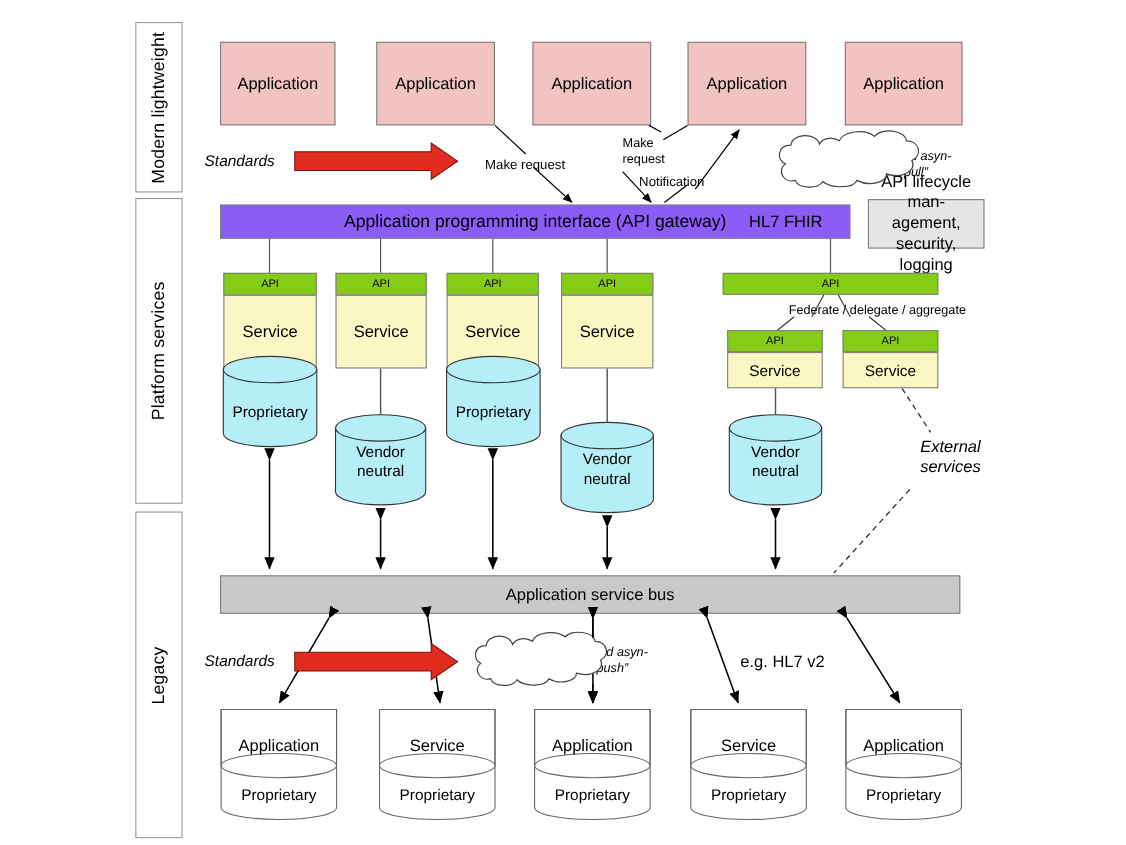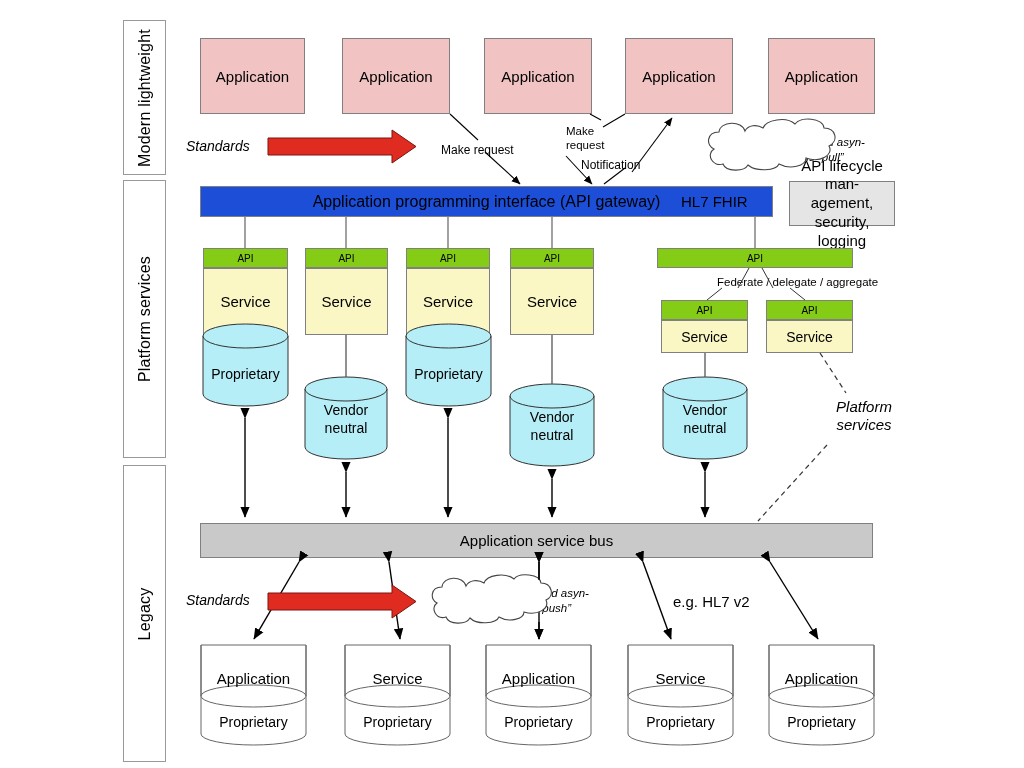--- a/index.html
+++ b/index.html
@@ -8,21 +8,21 @@
   #stage{position:absolute;left:0;top:0;width:1024px;height:768px;}
   svg.layer{position:absolute;left:0;top:0;width:1024px;height:768px;pointer-events:none;}
   .band{position:absolute;border:1px solid #999;background:#fff;}
   .band span{
      position:absolute;left:50%;top:50%;
      transform:translate(-50%,-50%) rotate(-90deg);
      white-space:nowrap;font-size:16px;letter-spacing:.2px;}
   .box{position:absolute;box-sizing:border-box;border:1px solid #808080;
        display:flex;align-items:center;justify-content:center;text-align:center;}
   .app{background:#f2c3c3;font-size:15px;}
-  .apibar{background:#1d4ed8;font-size:16px;}
+  .apibar{background:#8b5cf6;font-size:16px;}
   .apismall{background:#84cc16;font-size:10px;}
   .service{background:#fbf7c5;font-size:15px;}
   .service-sm{background:#fbf7c5;font-size:14px;}
   .esb{background:#c9c9c9;font-size:15px;}
   .purple{background:#e5e5e5;font-size:15px;line-height:1.25;padding:2px 4px;align-items:center;}
   .cyl{position:absolute;}
   .cyl .lbl{position:absolute;left:0;right:0;text-align:center;font-size:14px;}
   .lgcyl{position:absolute;}
   .lgcyl .t1{position:absolute;left:0;right:0;text-align:center;font-size:15px;}
   .lgcyl .t2{position:absolute;left:0;right:0;text-align:center;font-size:14px;}
@@ -166,21 +166,21 @@
 neutral</div>
   </div>
 
   <div class="box apismall" style="left:766px;top:300px;width:87px;height:20px;">
     <span>API</span>
   </div>
   <div class="box service-sm" style="left:766px;top:320px;width:87px;height:33px;">
     <span>Service</span>
   </div>
 
-  <div class="ext" style="left:818px;top:398px;width:92px;">Platform
+  <div class="ext" style="left:818px;top:398px;width:92px;">External
 services</div>
 
   <div class="box esb" style="left:200px;top:523px;width:673px;height:35px;">
     <span>Application service bus</span>
   </div>
 
   <div class="stdlabel" style="left:186px;top:592px;">Standards</div>
 
   <div class="cloudtxt" style="left:452px;top:586px;width:155px;">synchronous and asyn-
 chronous “push”</div>

